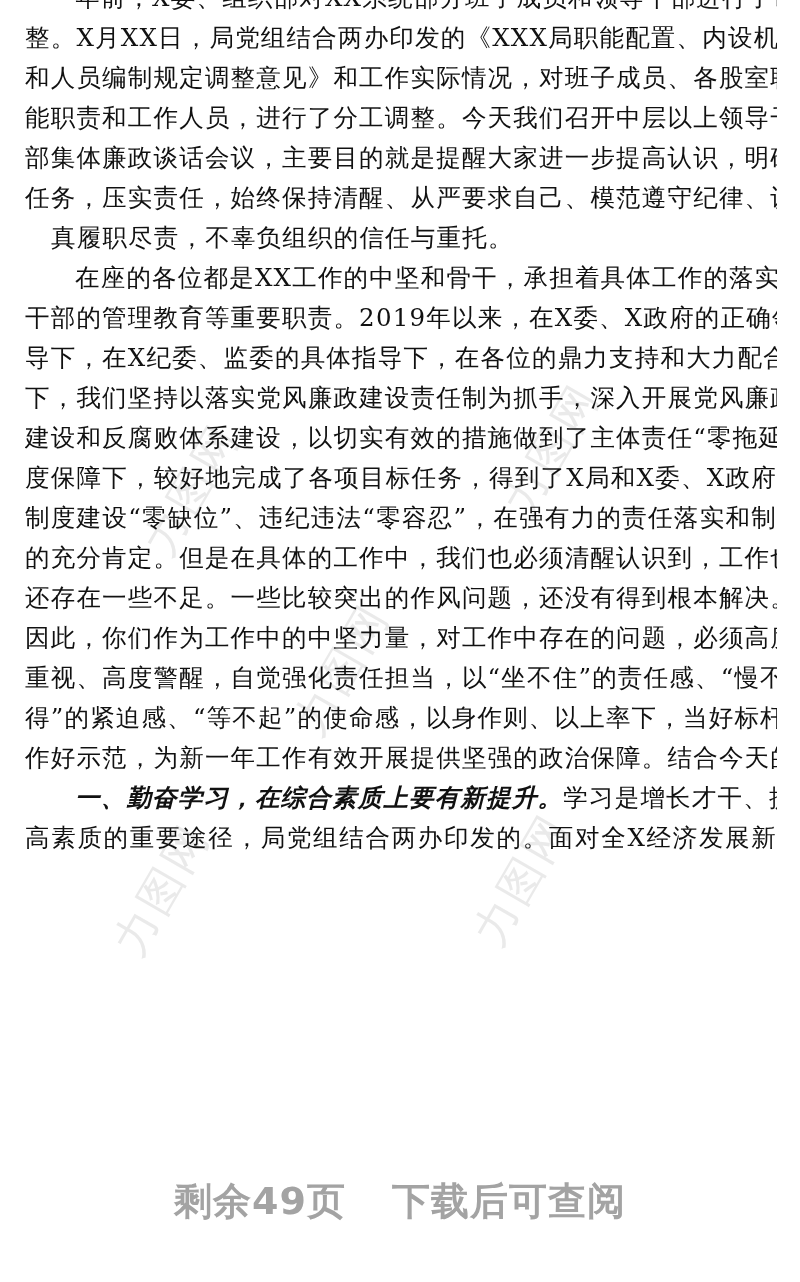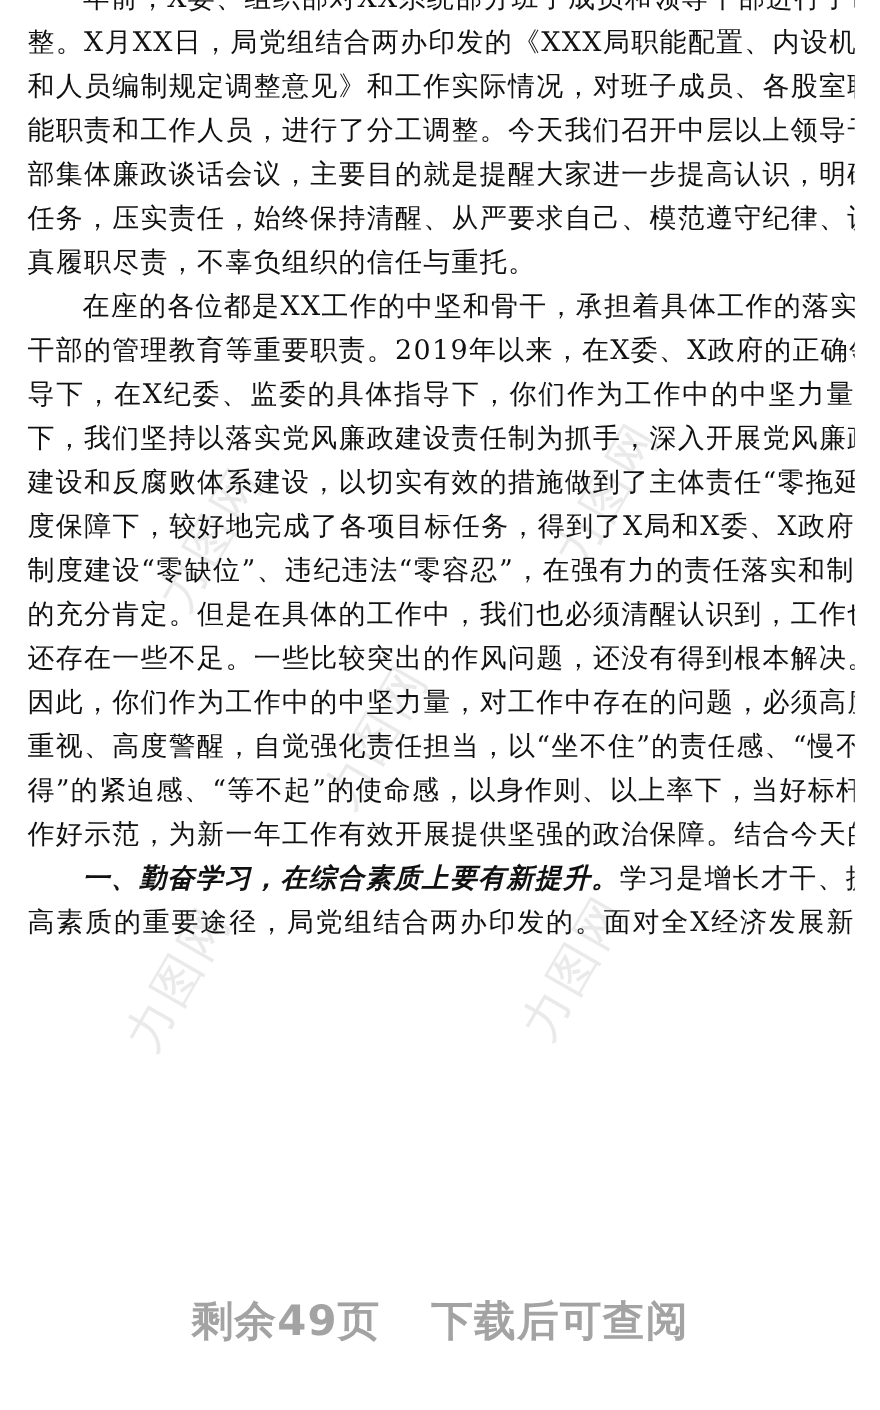--- a/index.html
+++ b/index.html
@@ -4,21 +4,21 @@
 <style>
   html, body { margin: 0; padding: 0; background: #ffffff; }
   body { width: 800px; height: 1282px; position: relative; overflow: hidden;
          font-family: "DejaVu Serif", "Liberation Serif", serif; color: #111111; }
   .page { position: absolute; left: 0; top: 0; width: 800px; height: 1282px; }
   .body-text { position: absolute; left: 25px; top: -22px; width: 752px; }
   .para { margin: 0; font-size: 24.5px; line-height: 40px; text-align: justify;
           text-justify: inter-character; letter-spacing: 1.2px; }
   .line { display: block; height: 40px; white-space: nowrap; text-align-last: justify;
           text-align: justify; overflow: hidden; }
-  .line.last { text-align-last: left; }
+  .line.last { text-align-last: left; margin-left: 26px; }
   .indent { padding-left: 50px; }
   .bold { font-weight: bold; font-style: italic; }
   .watermark { position: absolute; color: rgba(180,180,180,0.28); font-size: 44px;
                font-family: "DejaVu Sans", sans-serif; transform: rotate(-60deg);
                pointer-events: none; letter-spacing: 4px; white-space: nowrap; }
   .footer-banner { position: absolute; left: 0; top: 1176px; width: 800px; text-align: center;
                    font-family: "DejaVu Sans", sans-serif; font-weight: bold; font-size: 38px;
                    color: #a3a3a3; letter-spacing: 1px; }
   .footer-banner span { display: inline-block; }
   .footer-gap { width: 46px; }
@@ -42,21 +42,21 @@
       <span class="line">和人员编制规定调整意见》和工作实际情况，对班子成员、各股室职</span>
       <span class="line">能职责和工作人员，进行了分工调整。今天我们召开中层以上领导干</span>
       <span class="line">部集体廉政谈话会议，主要目的就是提醒大家进一步提高认识，明确</span>
       <span class="line">任务，压实责任，始终保持清醒、从严要求自己、模范遵守纪律、认</span>
       <span class="line last">真履职尽责，不辜负组织的信任与重托。</span>
     </div>
 
     <div class="para">
       <span class="line indent">在座的各位都是XX工作的中坚和骨干，承担着具体工作的落实和</span>
       <span class="line">干部的管理教育等重要职责。2019年以来，在X委、X政府的正确领</span>
-      <span class="line">导下，在X纪委、监委的具体指导下，你们作为工作中的中坚力量</span>
+      <span class="line">导下，在X纪委、监委的具体指导下，在各位的鼎力支持和大力配合</span>
       <span class="line">下，我们坚持以落实党风廉政建设责任制为抓手，深入开展党风廉政</span>
       <span class="line">建设和反腐败体系建设，以切实有效的措施做到了主体责任“零拖延”、</span>
       <span class="line">度保障下，较好地完成了各项目标任务，得到了X局和X委、X政府</span>
       <span class="line">制度建设“零缺位”、违纪违法“零容忍”，在强有力的责任落实和制</span>
       <span class="line">的充分肯定。但是在具体的工作中，我们也必须清醒认识到，工作也</span>
       <span class="line">还存在一些不足。一些比较突出的作风问题，还没有得到根本解决。</span>
       <span class="line">因此，你们作为工作中的中坚力量，对工作中存在的问题，必须高度</span>
       <span class="line">重视、高度警醒，自觉强化责任担当，以“坐不住”的责任感、“慢不</span>
       <span class="line">得”的紧迫感、“等不起”的使命感，以身作则、以上率下，当好标杆、</span>
       <span class="line">作好示范，为新一年工作有效开展提供坚强的政治保障。结合今天的</span>

